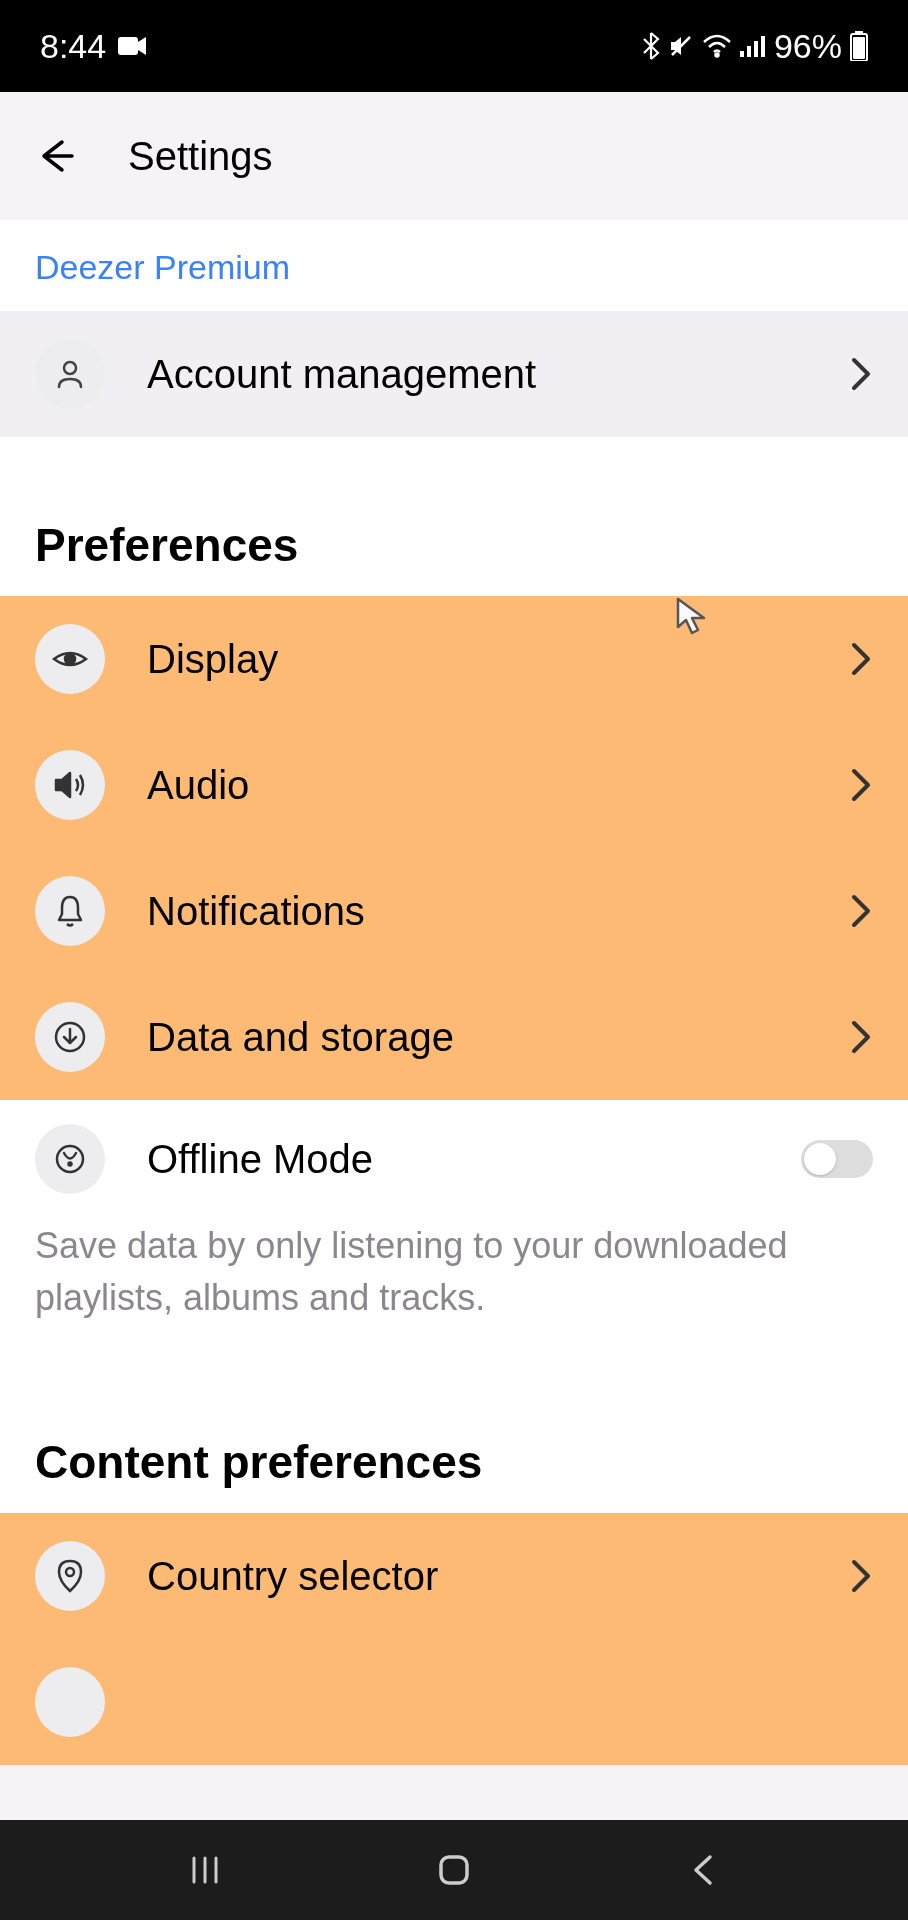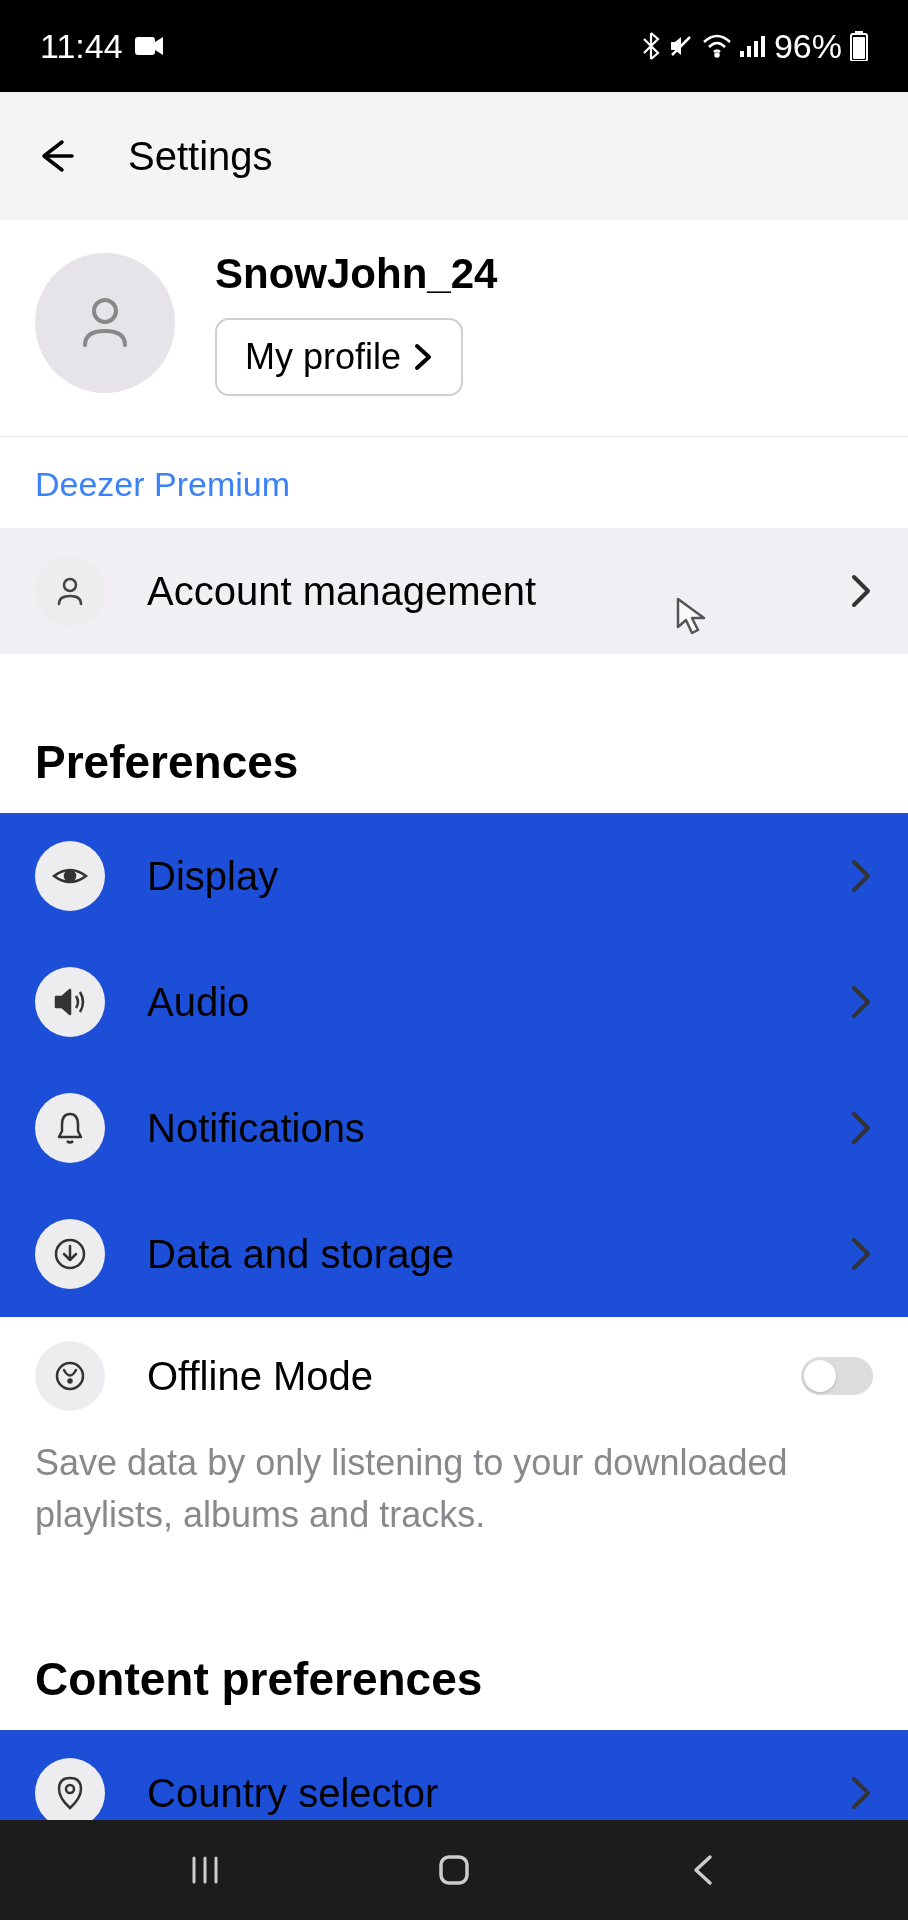--- a/index.html
+++ b/index.html
@@ -71,21 +71,21 @@
       padding: 28px 35px 24px 35px;
       background: #fff;
     }
     
     .list-row {
       display: flex;
       align-items: center;
       padding: 28px 35px;
       gap: 42px;
       cursor: pointer;
-      background: #1d4ed8;
+      background: #fdba74;
     }
     .list-row.highlighted { background: #f1eff3; }
     .row-icon-circle {
       width: 70px; height: 70px;
       background: #ededef;
       border-radius: 50%;
       display: flex; align-items: center; justify-content: center;
       flex-shrink: 0;
     }
     .row-label { flex: 1; font-size: 40px; color: #000; }
@@ -146,21 +146,21 @@
       justify-content: space-around;
       padding: 0 80px;
     }
     .nav-btn { width: 60px; height: 60px; display: flex; align-items: center; justify-content: center; cursor: pointer; }
   </style>
 </head>
 <body>
 
 <div class="status-bar">
   <div class="status-left">
-    <span>11:44</span>
+    <span>8:44</span>
     <span class="status-icon">
       <svg width="30" height="22" viewBox="0 0 30 22" fill="#fff">
           <rect x="0" y="2" width="20" height="18" rx="3"></rect>
           <path d="M20 7 L28 2 L28 20 L20 15 Z"></path>
         </svg>
     </span>
   </div>
   <div class="status-right">
     <span class="status-icon">
       <svg width="18" height="28" viewBox="0 0 18 28" fill="none" stroke="#fff" stroke-width="2.2">
@@ -206,37 +206,20 @@
     <div class="back-btn">
       <svg width="44" height="44" viewBox="0 0 44 44" fill="none" stroke="#000" stroke-width="3.5" stroke-linecap="round" stroke-linejoin="round">
           <path d="M30 8 L12 22 L30 36 M12 22 L40 22"></path>
         </svg>
     </div>
     <div class="header-title">Settings</div>
   </div>
 
   <div class="content">
 
-    <div class="profile-section">
-      <div class="avatar">
-        <svg width="60" height="60" viewBox="0 0 60 60" fill="none" stroke="#888" stroke-width="4" stroke-linecap="round">
-            <circle cx="30" cy="18" r="11"></circle>
-            <path d="M10 52 Q10 38 30 38 Q50 38 50 52"></path>
-          </svg>
-      </div>
-      <div class="profile-info">
-        <div class="username">SnowJohn_24</div>
-        <button class="profile-btn">
-          <span>My profile</span>
-          <svg width="20" height="30" viewBox="0 0 20 30" fill="none" stroke="#000" stroke-width="4" stroke-linecap="round" stroke-linejoin="round">
-              <path d="M4 4 L16 15 L4 26"></path>
-            </svg>
-        </button>
-      </div>
-    </div>
 
     <div class="sub-label">Deezer Premium</div>
 
     <div class="list-row highlighted">
       <div class="row-icon-circle">
         <svg width="34" height="34" viewBox="0 0 34 34" fill="none" stroke="#444" stroke-width="2.5" stroke-linecap="round">
             <circle cx="17" cy="11" r="6"></circle>
             <path d="M6 30 Q6 22 17 22 Q28 22 28 30"></path>
           </svg>
       </div>

